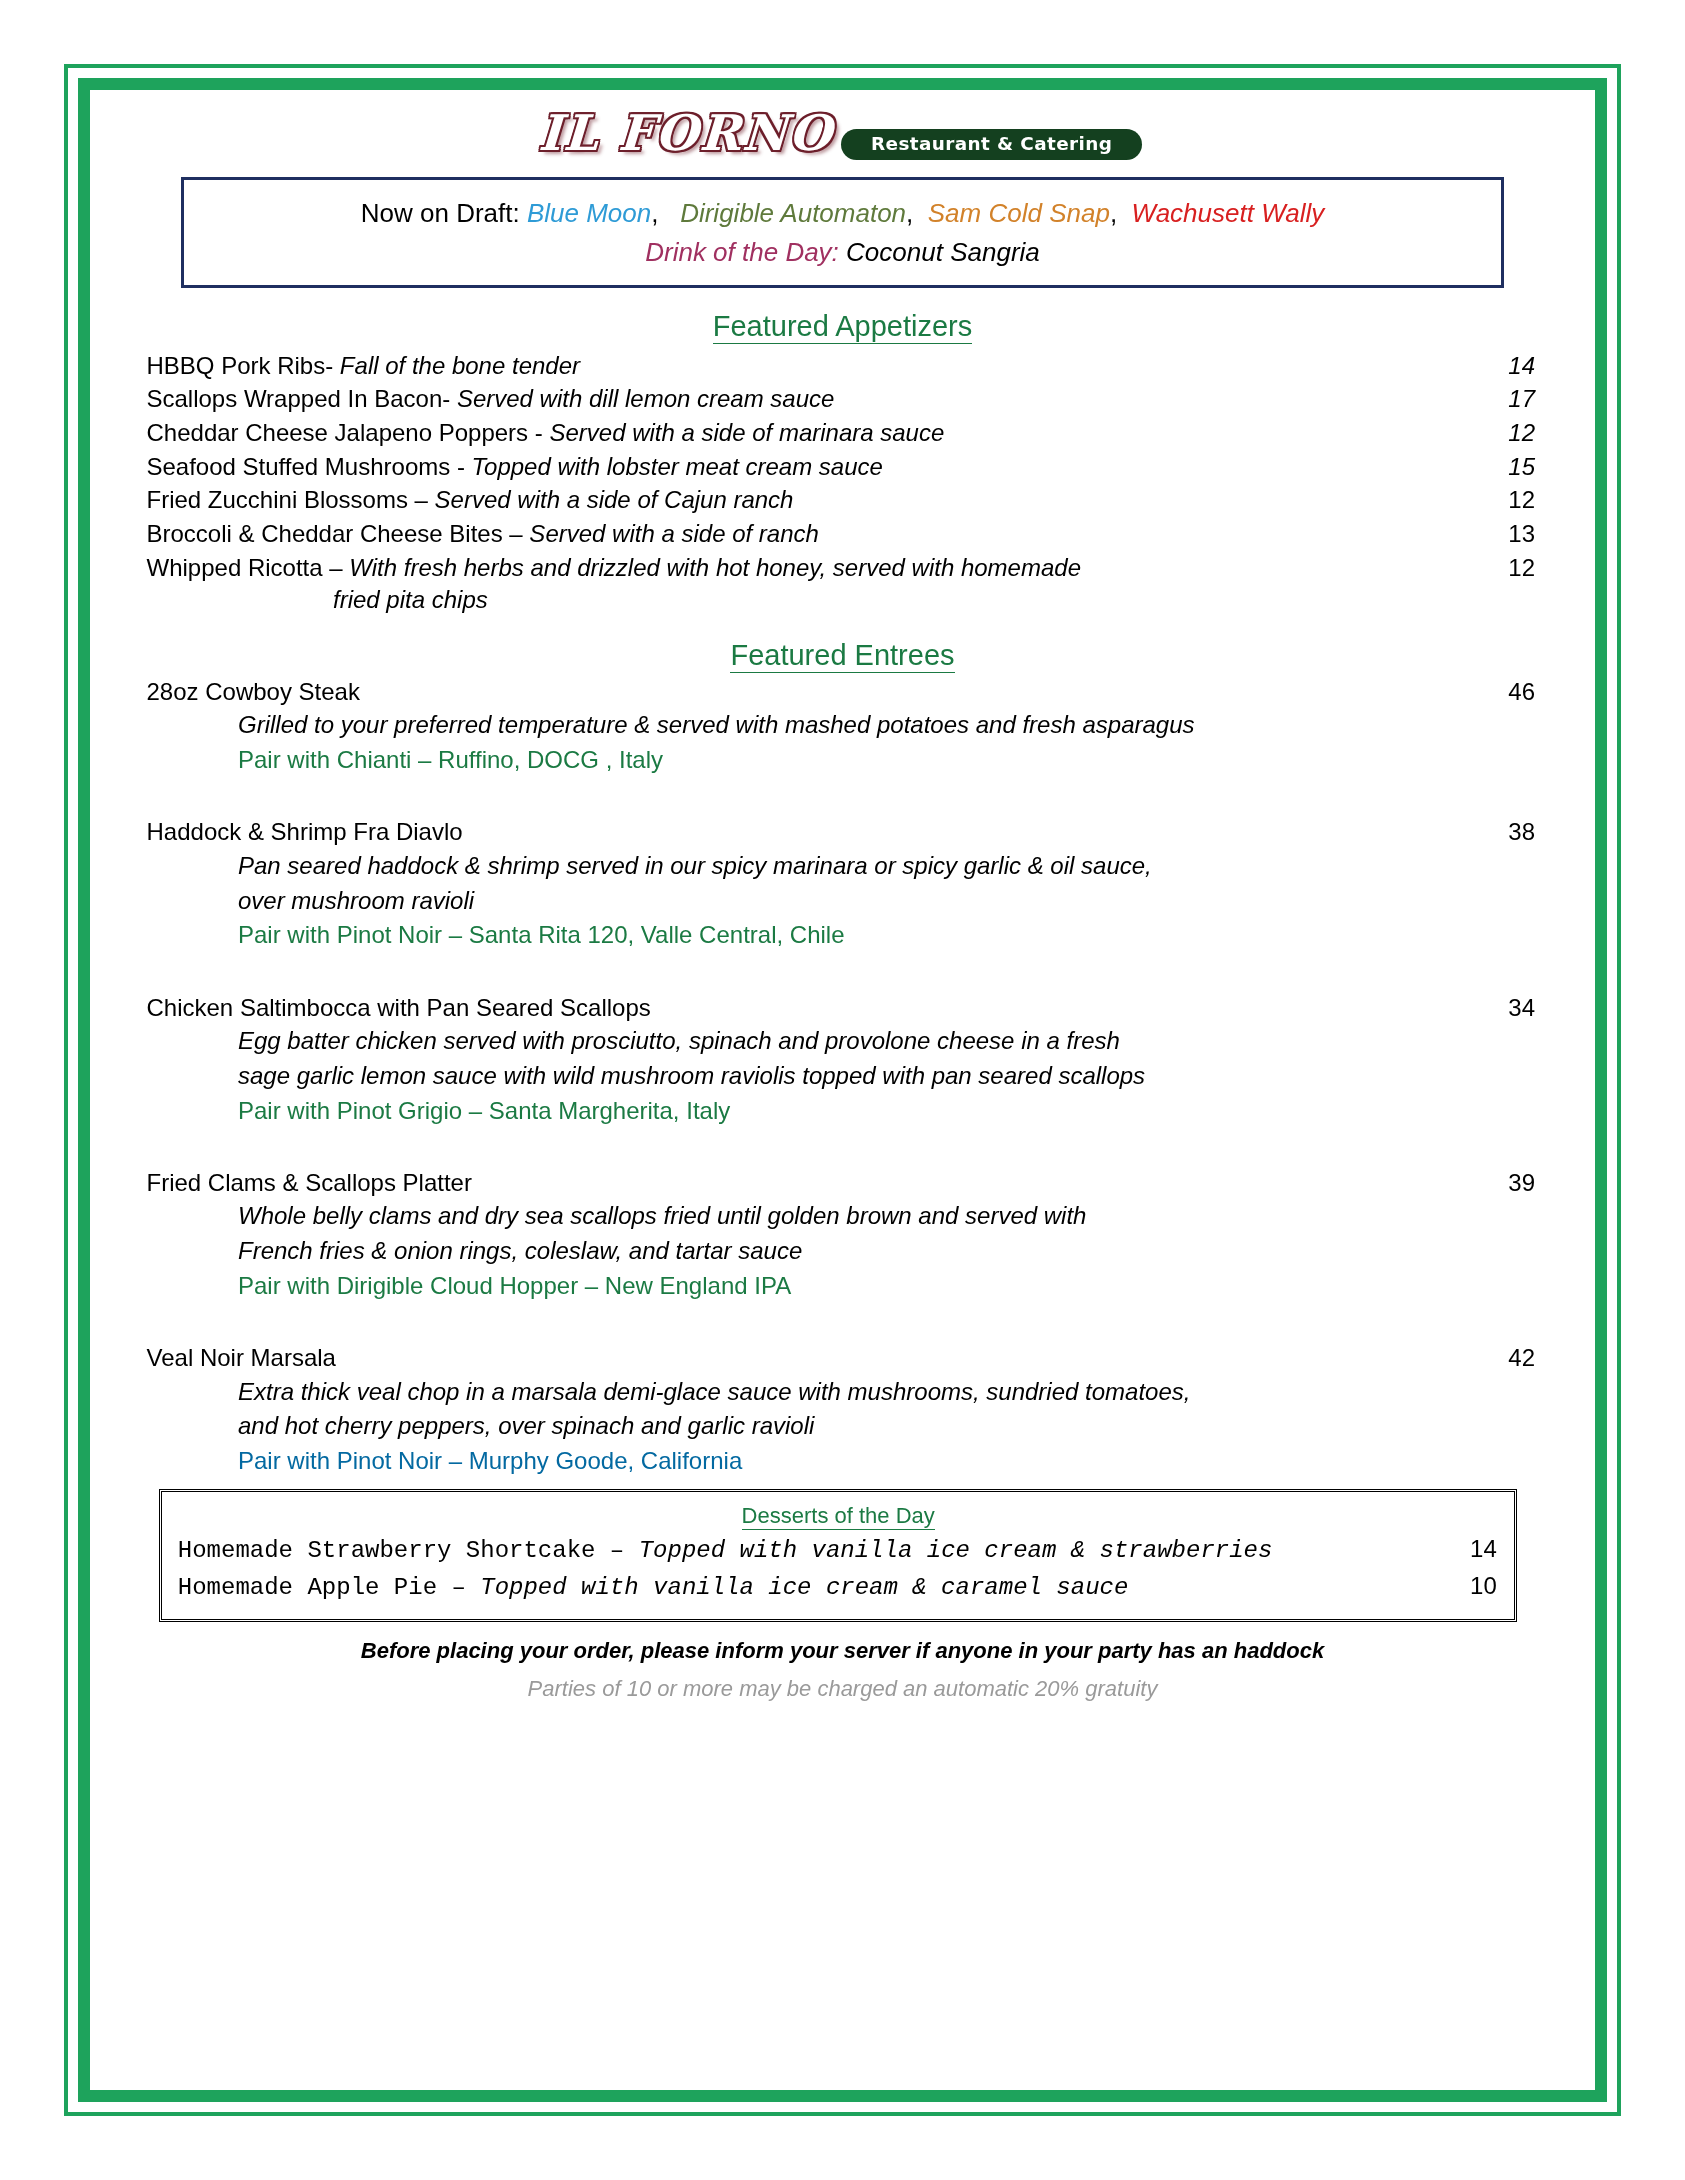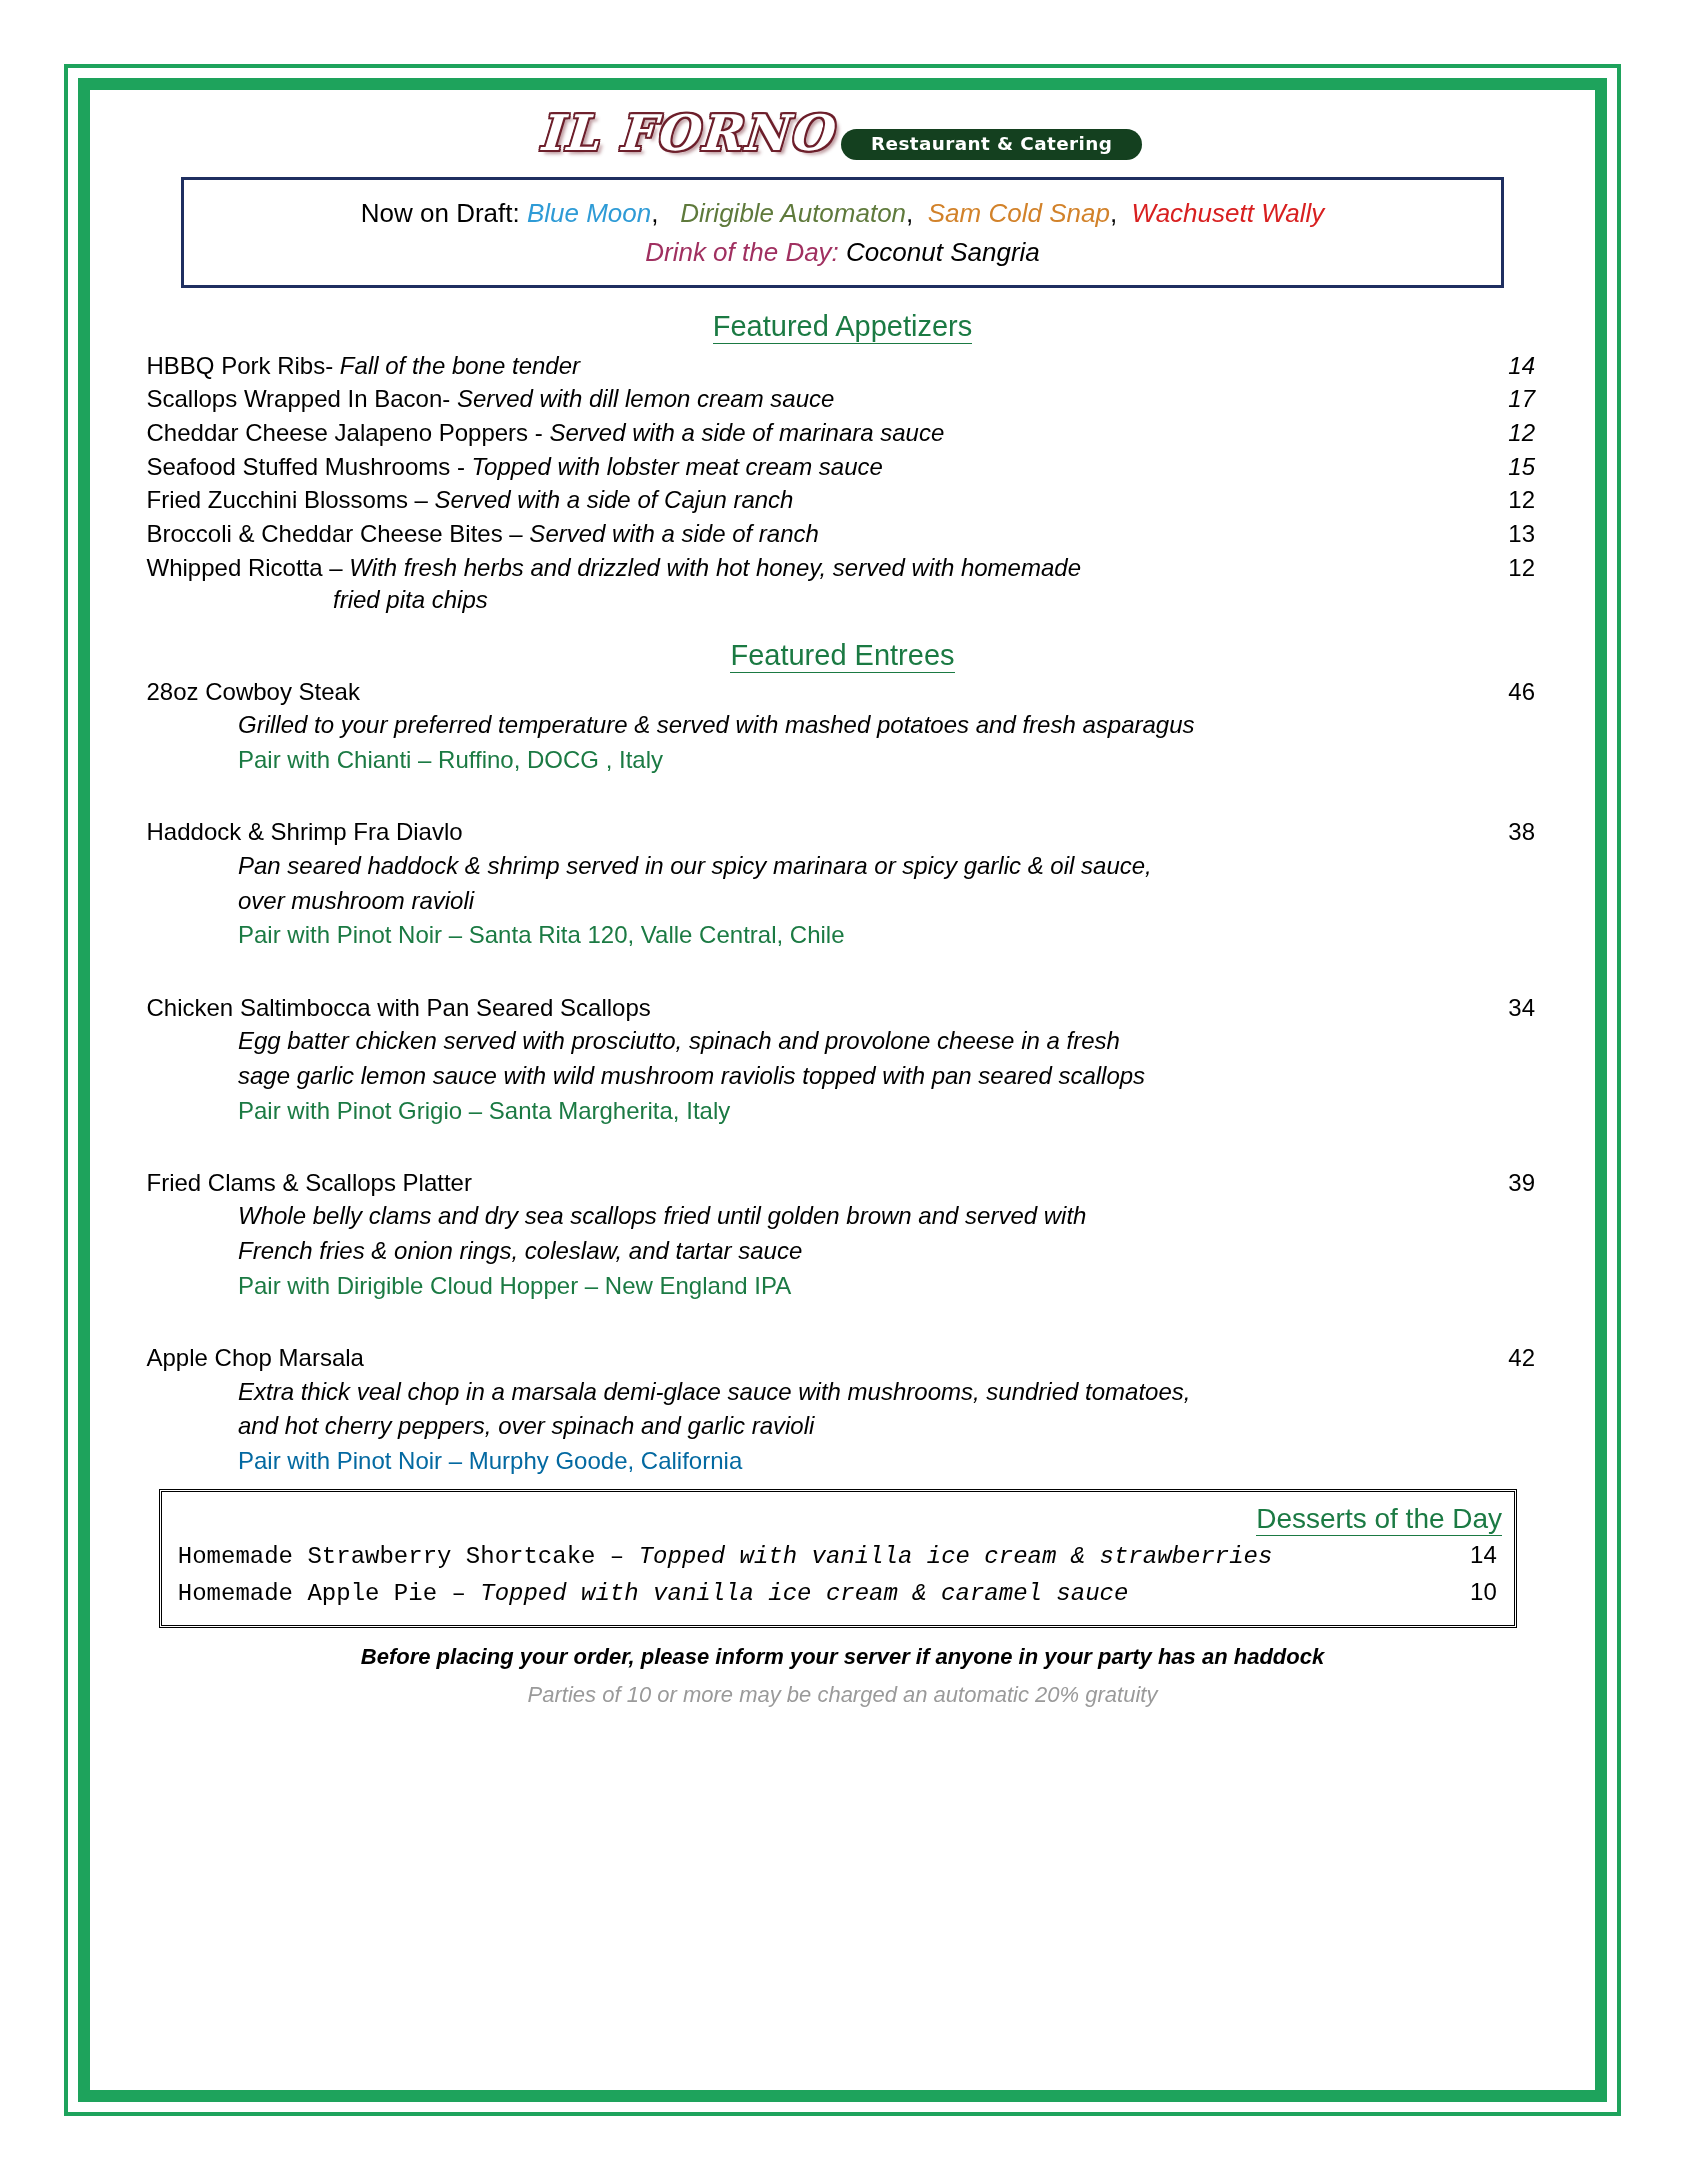--- a/index.html
+++ b/index.html
@@ -180,23 +180,23 @@
   }
   .entree-gap { height: 35px; }
 
   
   .dessert-box {
     margin: 10.5px 24.6px 0 16px;
     border: 3.5px double #000000;
     padding: 10.5px 12.3px 14px 12.3px;
   }
   .dessert-head {
-    text-align: right;
+    text-align: center;
     color: #1b7a43;
-    font-size: 28px;
+    font-size: 22px;
     margin-bottom: 3.5px;
   }
   .dessert-head span {
     border-bottom: 1.8px solid #1b7a43;
     padding-bottom: 0.9px;
   }
   .dessert-row {
     display: flex;
     align-items: baseline;
     font-size: 24px;
@@ -334,21 +334,21 @@
             <div class="entree-title">Fried Clams &amp; Scallops Platter</div>
             <div class="entree-price">39</div>
           </div>
           <div class="entree-desc">Whole belly clams and dry sea scallops fried until golden brown and served with</div>
           <div class="entree-desc">French fries &amp; onion rings, coleslaw, and tartar sauce</div>
           <div class="entree-pair" style="color: rgb(27, 122, 67);">Pair with Dirigible Cloud Hopper –  New England IPA</div>
         </div>
         <div class="entree-gap"></div>
         <div class="entree">
           <div class="entree-head">
-            <div class="entree-title">Apple Chop Marsala</div>
+            <div class="entree-title">Veal Noir Marsala</div>
             <div class="entree-price">42</div>
           </div>
           <div class="entree-desc">Extra thick veal chop in a marsala demi-glace sauce with mushrooms, sundried tomatoes,</div>
           <div class="entree-desc">and hot cherry peppers, over spinach and garlic ravioli</div>
           <div class="entree-pair" style="color: #0369a1;">Pair with Pinot Noir – Murphy Goode, California</div>
         </div>
       </div>
 
     <div class="dessert-box">
       <div class="dessert-head">

